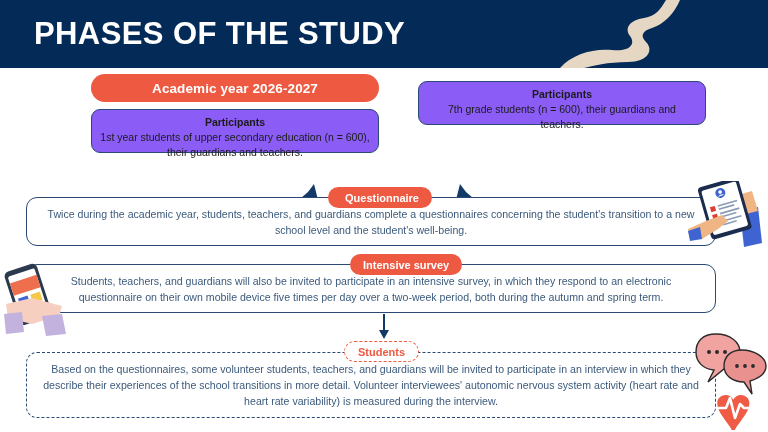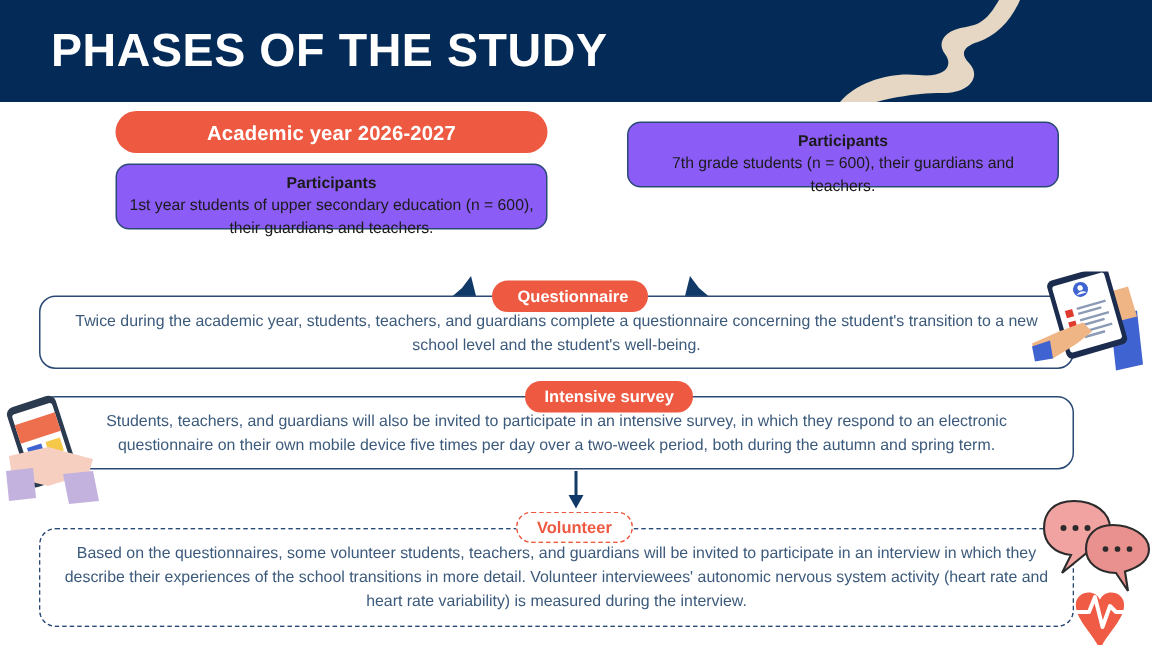--- a/index.html
+++ b/index.html
@@ -34,21 +34,21 @@
   }
   .header-swoosh {
     position: absolute;
     right: 0; top: 0;
     width: 218px; height: 68px;
     pointer-events: none;
   }
 
   
   .year-col { position: absolute; width: 288px; }
-  .year-col.left  { left: 77px;  top: 74px; }
+  .year-col.left  { left: 91px;  top: 74px; }
   .year-col.right { left: 418px; top: 74px; }
 
   .year-pill {
     height: 28px;
     border-radius: 14px;
     background: #ee5942;
     color: #ffffff;
     font-size: 13.5px;
     font-weight: bold;
     display: flex;
@@ -158,21 +158,21 @@
 
   <svg class="arrow" style="left:288px; top:172px; width:38px; height:30px;" viewBox="0 0 38 30">
     <path d="M 2 2 L 20 20 L 26 12 L 30 28 L 13 26 L 20 20 Z" fill="#123a68"></path>
   </svg>
   <svg class="arrow" style="left:448px; top:172px; width:38px; height:30px;" viewBox="0 0 38 30">
     <path d="M 36 2 L 18 20 L 12 12 L 8 28 L 25 26 L 18 20 Z" fill="#123a68"></path>
   </svg>
 
   <div class="phase">
     <div class="phase-box solid" style="left:26px; top:197px; width:690px; height:49px;">
-      <div class="phase-text">Twice during the academic year, students, teachers, and guardians complete a questionnaire concerning the student's transition to a new school level and the student's well-being.</div>
+      <div class="phase-text">Twice during the academic year, students, teachers, and guardians complete a questionnaires concerning the student's transition to a new school level and the student's well-being.</div>
     </div>
     <div class="phase-badge filled" style="left:328px; top:187px;padding-left:17px;">Questionnaire</div>
   </div>
 
   <svg class="illus" style="left:688px; top:181px; width:76px; height:68px;" viewBox="0 0 76 68">
 
     <path d="M 52 30 L 70 26 L 74 62 L 56 66 Z" fill="#3f63d0"></path>
     <path d="M 50 14 L 64 10 L 70 30 L 54 34 Z" fill="#f0b584"></path>
 
     <g transform="rotate(-16 38 28)">
@@ -220,21 +220,21 @@
   </svg>
 
   <svg class="arrow" style="left:377px; top:314px; width:14px; height:26px;" viewBox="0 0 14 26">
     <path d="M 6 0 L 8 0 L 8 16 L 12 16 L 7 25 L 2 16 L 6 16 Z" fill="#123a68"></path>
   </svg>
 
   <div class="phase">
     <div class="phase-box dashed" style="left:26px; top:352px; width:690px; height:66px;">
       <div class="phase-text">Based on the questionnaires, some volunteer students, teachers, and guardians will be invited to participate in an interview in which they describe their experiences of the school transitions in more detail. Volunteer interviewees' autonomic nervous system activity (heart rate and heart rate variability) is measured during the interview.</div>
     </div>
-    <div class="phase-badge outline" style="left:344px; top:341px;">Volunteer</div>
+    <div class="phase-badge outline" style="left:344px; top:341px;">Students</div>
   </div>
 
   <svg class="illus" style="left:694px; top:332px; width:74px; height:98px;" viewBox="0 0 74 98">
 
     <path d="M 22 2 C 8 2, 2 10, 2 20 C 2 30, 9 37, 20 38 L 14 50 L 30 37 C 40 35, 46 29, 46 20 C 46 10, 36 2, 22 2 Z" fill="#f0a3a0" stroke="#2b2b2b" stroke-width="1.4"></path>
     <circle cx="15" cy="20" r="2" fill="#2b2b2b"></circle>
     <circle cx="23" cy="20" r="2" fill="#2b2b2b"></circle>
     <circle cx="31" cy="20" r="2" fill="#2b2b2b"></circle>
 
     <path d="M 48 18 C 36 18, 30 25, 30 34 C 30 43, 38 50, 50 50 L 58 62 L 56 49 C 66 46, 72 41, 72 34 C 72 25, 60 18, 48 18 Z" fill="#e8918f" stroke="#2b2b2b" stroke-width="1.4"></path>

